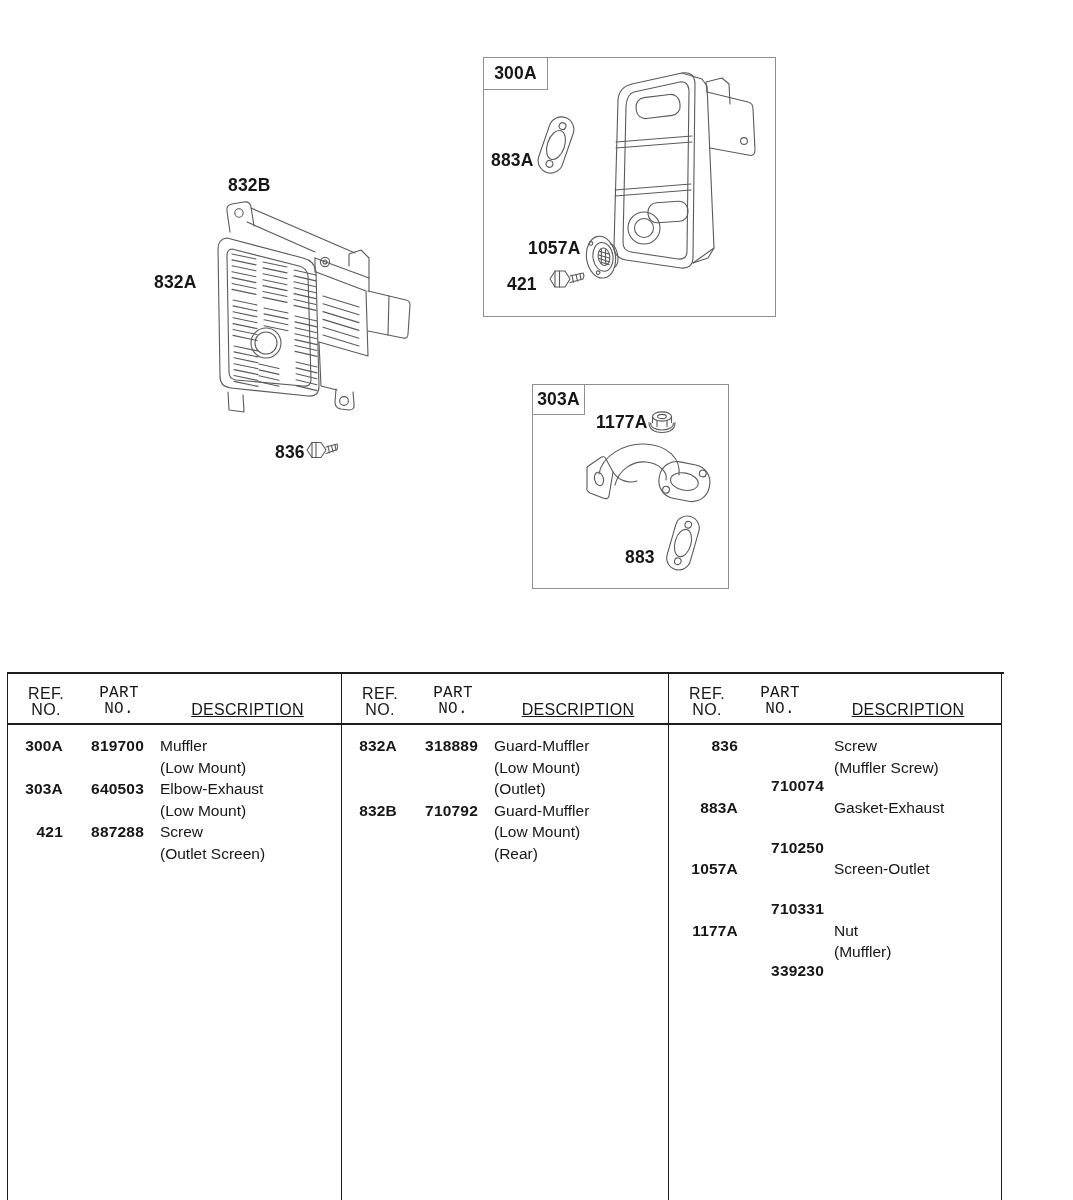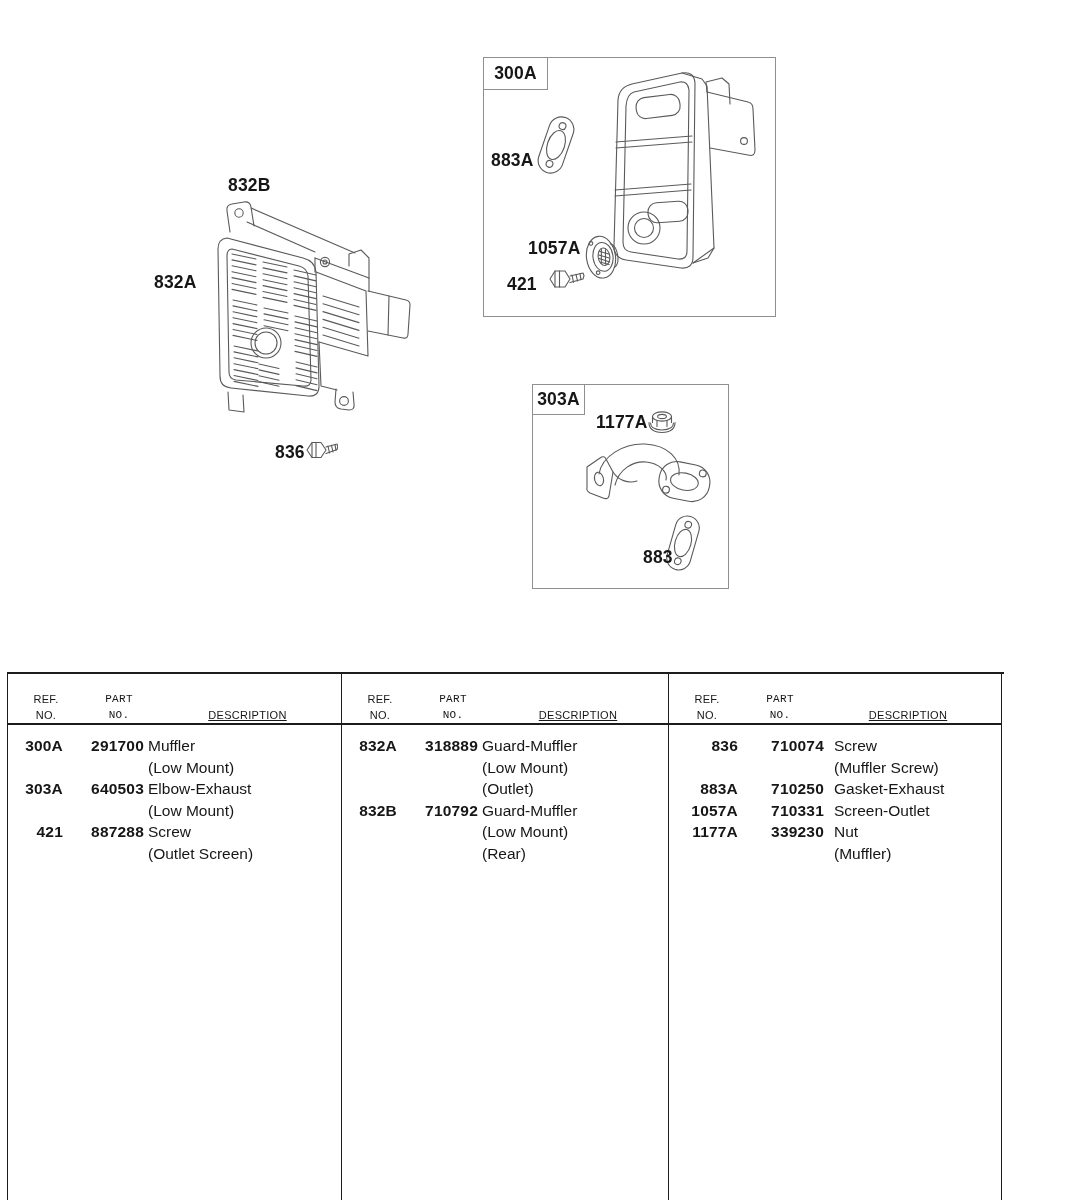--- a/index.html
+++ b/index.html
@@ -28,33 +28,33 @@
   
   .table-wrap{
     position:absolute; left:7px; top:672px; width:996px; height:528px;
     border-top:2.2px solid #1c1c1c; border-left:1.6px solid #1c1c1c;
     display:flex;
   }
   .tcol{ position:relative; border-right:1.6px solid #1c1c1c; box-sizing:border-box; }
   .tcol.c0{ width:334px; } .tcol.c1{ width:327px; } .tcol.c2{ width:333px; }
   .thead{
     height:43px; border-bottom:2.2px solid #1c1c1c; box-sizing:content-box;
-    display:flex; align-items:flex-end; padding-top:6px;
-    font-size:11px; line-height:15.5px; letter-spacing:.3px;
+    display:flex; align-items:center; padding-top:6px;
+    font-size:16px; line-height:15.5px; letter-spacing:.3px;
   }
   .h-ref{ width:76px; text-align:center; }
   .h-part{ width:70px; text-align:center;font-family:Liberation Mono, monospace; }
   .h-desc{ flex:1; text-align:center; padding-top:16px;text-decoration:underline; }
   .tbody{ padding-top:10px; font-size:15.5px; line-height:21.5px; }
   .trow{ display:flex; align-items:flex-start; }
   .tref{ width:55px; text-align:right; font-weight:bold; flex:none; letter-spacing:.2px; }
   .tpart{ width:81px; text-align:right; font-weight:bold; flex:none; letter-spacing:.2px; }
-  .tdesc{ margin-left:4px; }
+  .tdesc{ margin-left:16px; }
   .tcol.c2 .tref{ width:69px; }
-  .tcol.c2 .tpart{ width:86px; }
+  .tcol.c2 .tpart{ width:86px;margin-top:40px; }
   .tcol.c2 .tdesc{ margin-left:10px; }
 </style>
 </head>
 <body>
 
 <div class="page">
 
   <svg class="drawing" style="left:203px; top:196px;" width="215" height="256" viewBox="0 0 215 256">
 
     <path d="M27,36 L24,15 Q23,9 29,8 L41,6 Q47,5 48,11 L51,30"></path>
@@ -193,40 +193,40 @@
   </svg>
 
   <svg class="drawing" style="left:661px; top:512px;" width="44" height="62" viewBox="0 0 44 62">
     <g transform="rotate(16 22 31)">
       <rect x="10" y="3.5" width="24" height="55" rx="12"></rect>
       <ellipse cx="22" cy="31" rx="8" ry="14"></ellipse>
       <circle cx="22" cy="12" r="3.3"></circle>
       <circle cx="22" cy="50" r="3.3"></circle>
     </g>
   </svg>
-  <div class="callout" style="left:643px; top:548px;">883</div>
+  <div class="callout" style="left:625px; top:548px;">883</div>
 
   <div class="table-wrap">
 
     <div class="tcol c0">
       <div class="thead">
         <div class="h-ref">
           <div>REF.</div>
           <div>NO.</div>
         </div>
         <div class="h-part">
           <div>PART</div>
           <div>NO.</div>
         </div>
         <div class="h-desc">DESCRIPTION</div>
       </div>
       <div class="tbody">
           <div class="trow">
             <span class="tref">300A</span>
-            <span class="tpart">291700</span>
+            <span class="tpart">819700</span>
             <div class="tdesc">
               <div>Muffler</div>
               <div>(Low Mount)</div>
             </div>
           </div>
           <div class="trow">
             <span class="tref">303A</span>
             <span class="tpart">640503</span>
             <div class="tdesc">
               <div>Elbow-Exhaust</div>

